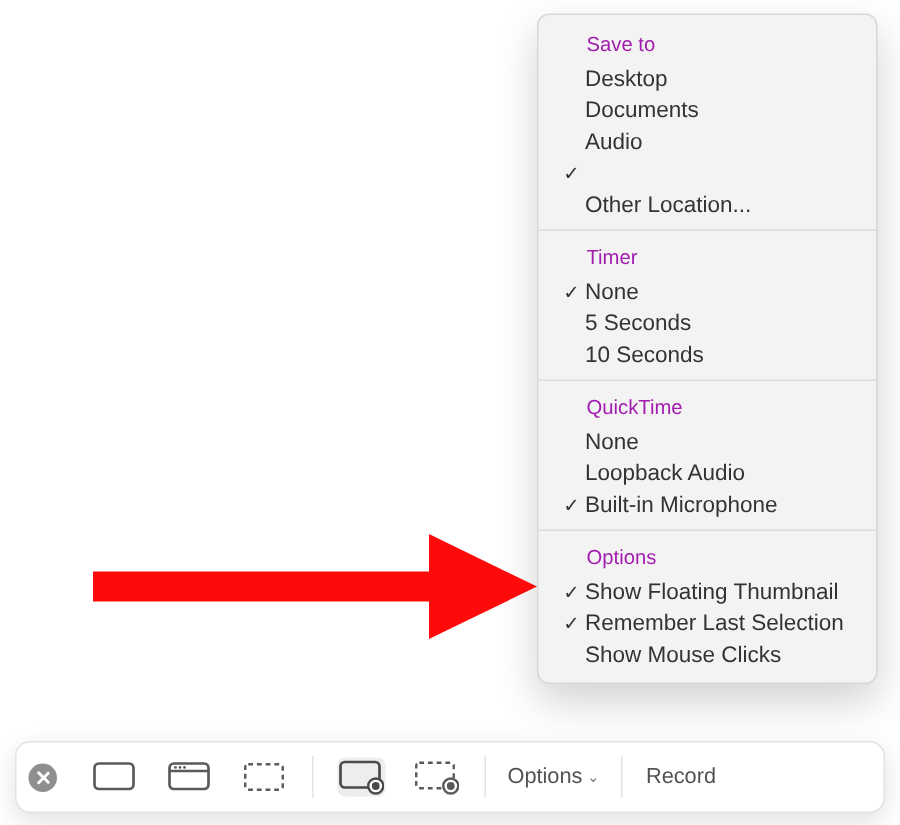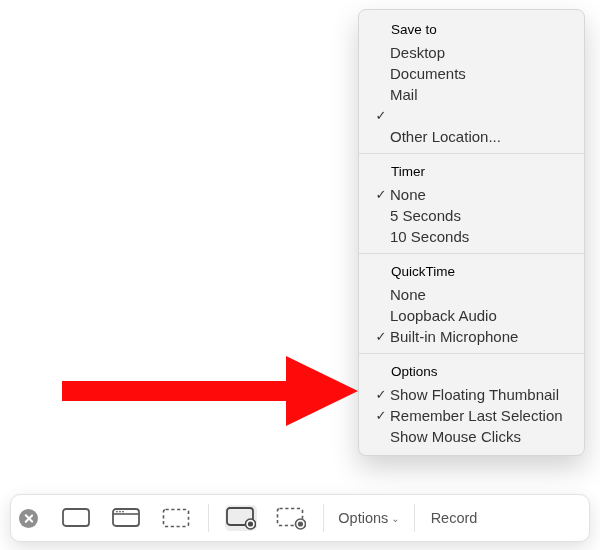--- a/index.html
+++ b/index.html
@@ -5,21 +5,21 @@
   html,body{margin:0;padding:0;width:600px;height:550px;background:#fff;font-family:-apple-system,"Helvetica Neue",Arial,sans-serif;font-size:14px;color:#2b2b2b;overflow:hidden;}
   .stage{position:relative;width:600px;height:550px;}
   
   .menu{
     position:absolute;left:358px;top:9px;width:225px;
     background:#f3f3f3;border:1px solid #d7d7d7;border-radius:8px;
     box-shadow:0 12px 28px rgba(0,0,0,0.18);
     padding:8px 0;
   }
   .menu-section-header{
-    color:#000000;font-size:13.5px;padding:3px 12px 3px 32px;line-height:18px;
+    color:#a21caf;font-size:13.5px;padding:3px 12px 3px 32px;line-height:18px;
   }
   .menu-item{
     display:flex;align-items:flex-end;height:21px;line-height:21px;
     font-size:15px;color:#333;cursor:default;padding:0 12px 0 13px;
   }
   .menu-item .check-slot{width:18px;text-align:center;flex:0 0 18px;color:#333;font-size:13px;}
   .menu-item .mi-label{flex:1;}
   .menu-sep{height:1px;background:#dcdcdc;margin:6px 0;}
   
   .arrow{position:absolute;left:62px;top:356px;}
@@ -63,21 +63,21 @@
     <div class="menu-item">
         <span class="check-slot"></span>
         <span class="mi-label">Desktop</span>
       </div>
     <div class="menu-item">
         <span class="check-slot"></span>
         <span class="mi-label">Documents</span>
       </div>
     <div class="menu-item">
         <span class="check-slot"></span>
-        <span class="mi-label">Mail</span>
+        <span class="mi-label">Audio</span>
       </div>
     <div class="menu-item">
         <span class="check-slot">✓</span>
       </div>
     <div class="menu-item">
         <span class="check-slot"></span>
         <span class="mi-label">Other Location...</span>
       </div>
     <div class="menu-sep"></div>
 

